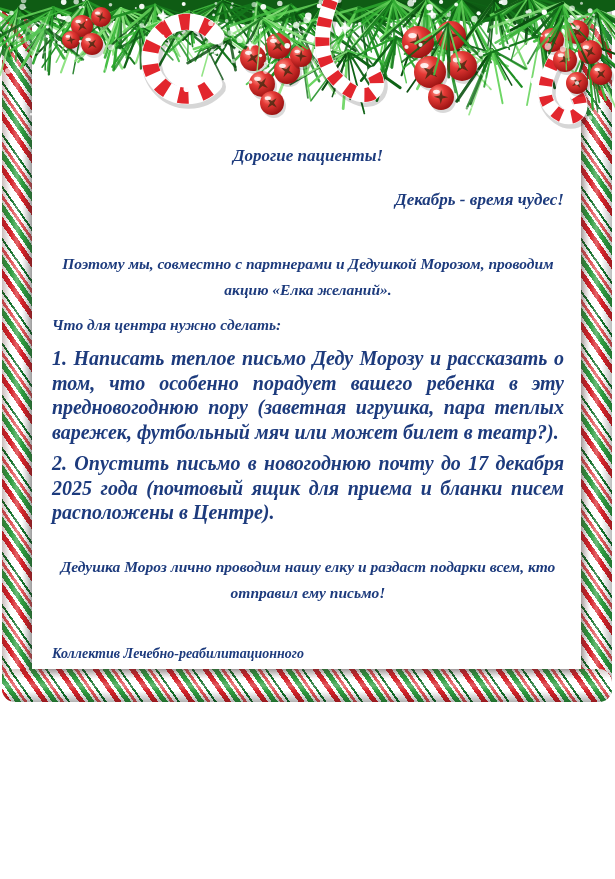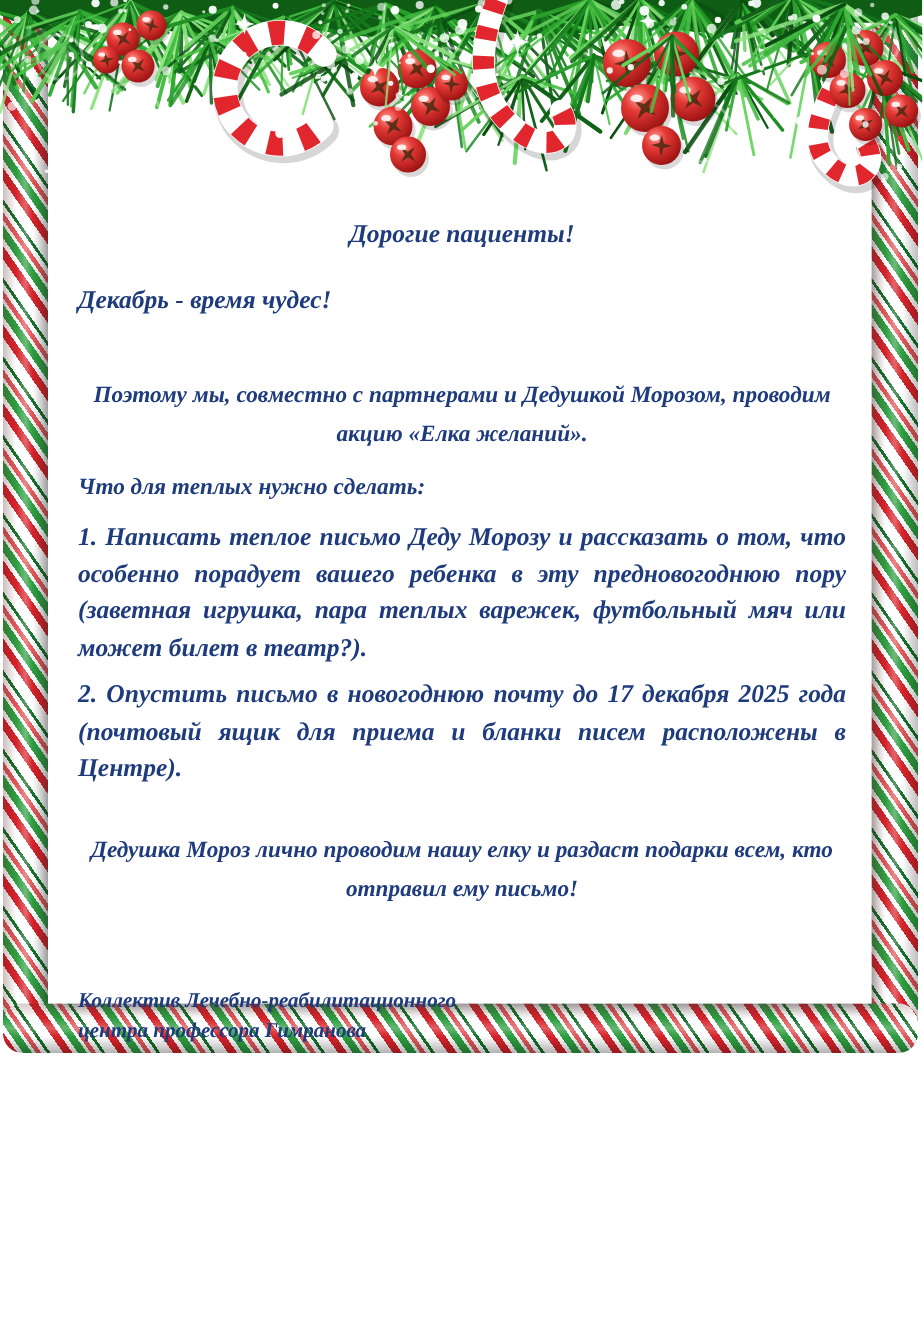--- a/index.html
+++ b/index.html
@@ -31,56 +31,55 @@
     position:absolute; left:32px; right:34px; top:0; bottom:35px;
     background:#ffffff; z-index:2;
     box-shadow:0 2px 8px rgba(60,60,60,.5);
   }
   .content{
     position:relative; height:100%;
     padding:0 17px 0 20px;
     color:#1d3b7d; font-weight:bold; font-style:italic;
   }
   .h1 { margin-top:146px; text-align:center; font-size:17px; }
-  .h2 { margin-top:24px;  text-align:left; font-size:17px; }
+  .h2 { margin-top:24px;  text-align:right; font-size:17px; }
   .intro { font-size:15.5px; line-height:26px; text-align:center;font-style:italic; }
   .intro1{ margin-top:41px; }
   .intro2{ margin-top:11px; }
   .steps-head{ margin-top:13px; font-size:15.5px; }
-  .step { font-size:17px; line-height:24.5px; text-align:justify; }
+  .step { font-size:20px; line-height:24.5px; text-align:justify; }
   .step1{ margin-top:12px; }
   .step2{ margin-top:7px; }
   .step3{ margin-top:11px; text-align:left; }
   .closing{ margin-top:29px; font-size:15.5px; line-height:26px; text-align:center; }
-  .signature{ margin-top:52px; font-size:14px; line-height:20px; }
+  .signature{ margin-top:38px; font-size:14px; line-height:20px; }
   .signature span{ display:block; }
 
   .garland{ position:absolute; top:0; left:0; width:615px; height:170px; z-index:5; pointer-events:none; }
 </style>
 </head>
 <body>
 
 <div class="flyer">
 
   <div class="stripe v stripe-left"></div>
   <div class="stripe v stripe-right"></div>
   <div class="stripe h stripe-bottom"></div>
 
   <div class="page">
     <div class="content">
       <div class="h1">Дорогие пациенты!</div>
       <div class="h2">Декабрь - время чудес!</div>
       <p class="intro intro1">Поэтому мы,  совместно с партнерами и Дедушкой  Морозом, проводим акцию «Елка желаний».</p>
-      <div class="steps-head">Что для теплых нужно сделать:</div>
+      <div class="steps-head">Что для центра нужно сделать:</div>
       <p class="step step1">1.  Написать теплое письмо Деду Морозу и рассказать о том, что особенно  порадует вашего ребенка в эту предновогоднюю пору (заветная игрушка,  пара теплых варежек, футбольный мяч или может билет в театр?).</p>
       <p class="step step2">2. Опустить письмо в новогоднюю почту до 17 декабря 2025 года (почтовый ящик для приема и бланки писем расположены в Центре).</p>
       <p class="closing">Дедушка Мороз лично проводим нашу елку и раздаст подарки всем, кто отправил ему письмо!</p>
       <div class="signature">
         <span>Коллектив Лечебно-реабилитационного</span>
-        <span>центра профессора Гимранова</span>
       </div>
     </div>
   </div>
 
   <svg class="garland" viewBox="0 0 615 170" aria-hidden="true">
     <defs>
       <radialGradient id="berryG" cx="35%" cy="30%" r="80%">
         <stop offset="0%" stop-color="#ff9d92"></stop>
         <stop offset="35%" stop-color="#e53935"></stop>
         <stop offset="100%" stop-color="#8f0d0d"></stop>

